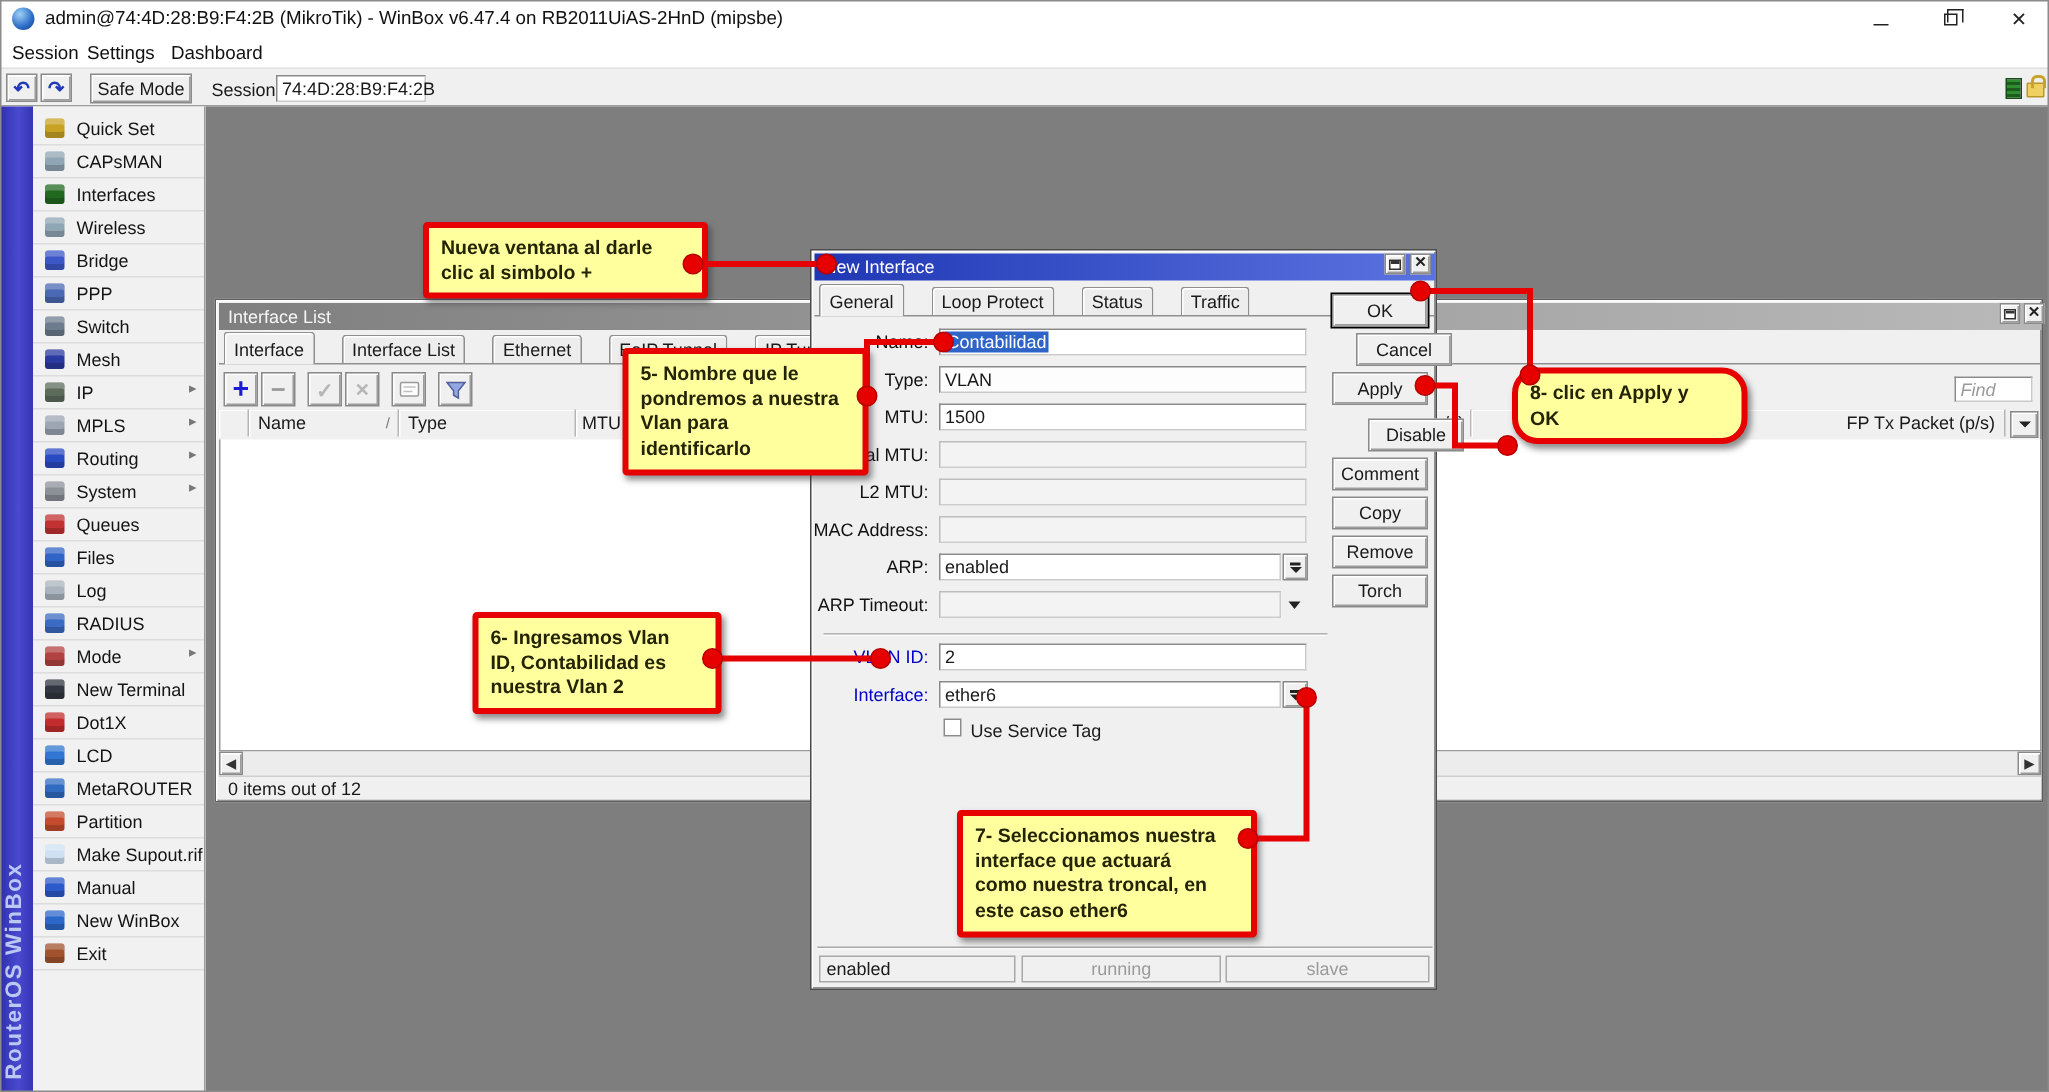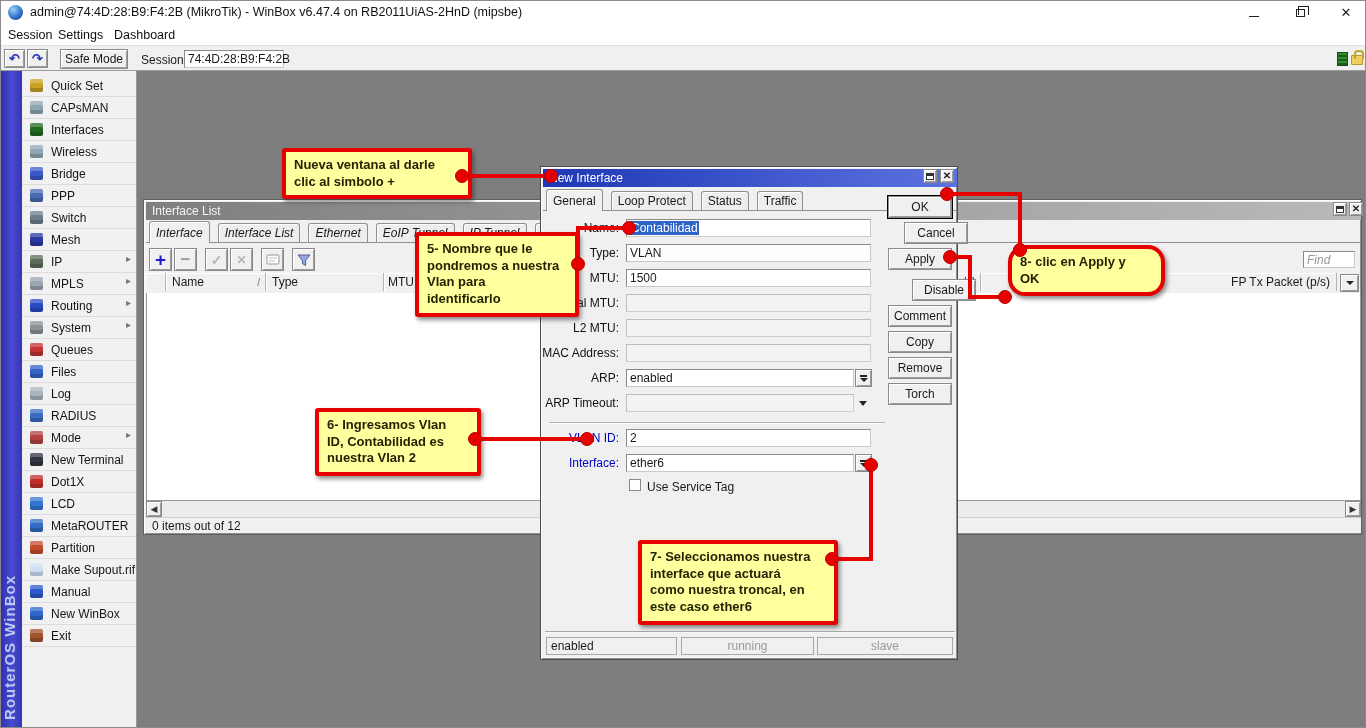--- a/index.html
+++ b/index.html
@@ -60,35 +60,35 @@
   .side-item { height:22px; display:flex; align-items:center; border-bottom:1px solid #dcdcdc; position:relative; }
   .side-icon { width:13px; height:13px; margin-left:8px; margin-right:8px; border-radius:2px; flex:none;
     box-shadow: inset 0 -4px 0 rgba(0,0,0,0.18), inset 0 4px 0 rgba(255,255,255,0.25); }
   .side-label { font-size:12px; color:#141414; white-space:nowrap; }
   .side-arrow { position:absolute; right:5px; top:2px; color:#777; font-size:10px; }
 
   .desktop { left:137px; top:71px; width:1229px; height:657px; background:#7e7e7e; }
 
   
   .tabs { position:absolute; display:flex; align-items:flex-end; border-bottom:1px solid #8f8f8f; padding-left:3px; }
-  .tab { height:19px; display:flex; align-items:center; padding:0 6px; margin-right:8px;
+  .tab { height:19px; display:flex; align-items:center; padding:0 6px; margin-right:18px;
     background:#ededed; border:1px solid #8f8f8f; border-bottom:none; border-radius:3px 3px 0 0;
     box-shadow: inset 1px 1px 0 #fff; font-size:12px; white-space:nowrap; }
   .tab.active { height:22px; background:#f0f0f0; position:relative; top:1px; z-index:2; }
 
   
   .iface-window { left:143px; top:199px; width:1219px; height:336px; background:#f0f0f0;
     border:1px solid #5f5f5f; box-shadow: inset 1px 1px 0 #fdfdfd, inset -1px -1px 0 #909090; z-index:5; }
   .wtitle { left:2px; top:2px; width:1215px; height:18px;
     background:linear-gradient(90deg,#7f7f7f,#b9b9b9); color:#f5f5f5; font-size:12px;
     display:flex; align-items:center; padding-left:6px; }
   .winbtn { position:absolute; top:2px; width:14px; height:14px; display:flex; align-items:center; justify-content:center; }
   .ico-rsm { width:8px; height:7px; border:1px solid #333; box-shadow: inset 0 2px 0 #333; background:#fff; }
   .ico-cls { font-size:10px; font-weight:bold; color:#222; line-height:10px; }
-  .w-tabs { top:22px; left:2px; width:1215px; height:21px;font-style:italic; }
+  .w-tabs { top:22px; left:2px; width:1215px; height:21px; }
   .toolbtn { position:absolute; top:48px; width:23px; height:23px; display:flex; align-items:center; justify-content:center; }
   .glyph-add { color:#1b1bd6; font-size:19px; font-weight:bold; line-height:18px; }
   .glyph-rem { color:#9a9a9a; font-size:17px; font-weight:bold; }
   .glyph-ok  { color:#b6b6b6; font-size:14px; font-weight:bold; }
   .glyph-no  { color:#b6b6b6; font-size:12px; font-weight:bold; }
   .find-box { left:1159px; top:51px; width:52px; height:17px; font-style:italic; }
   .find-box::placeholder { color:#9a9a9a; font-style:italic; }
   input.fieldbox { outline:none; }
   .hcell { position:absolute; top:73px; height:18px; background:#f0f0f0;
     border-right:1px solid #b5b5b5; box-shadow: inset 1px 1px 0 #fff; display:flex; align-items:center; font-size:12px; }

